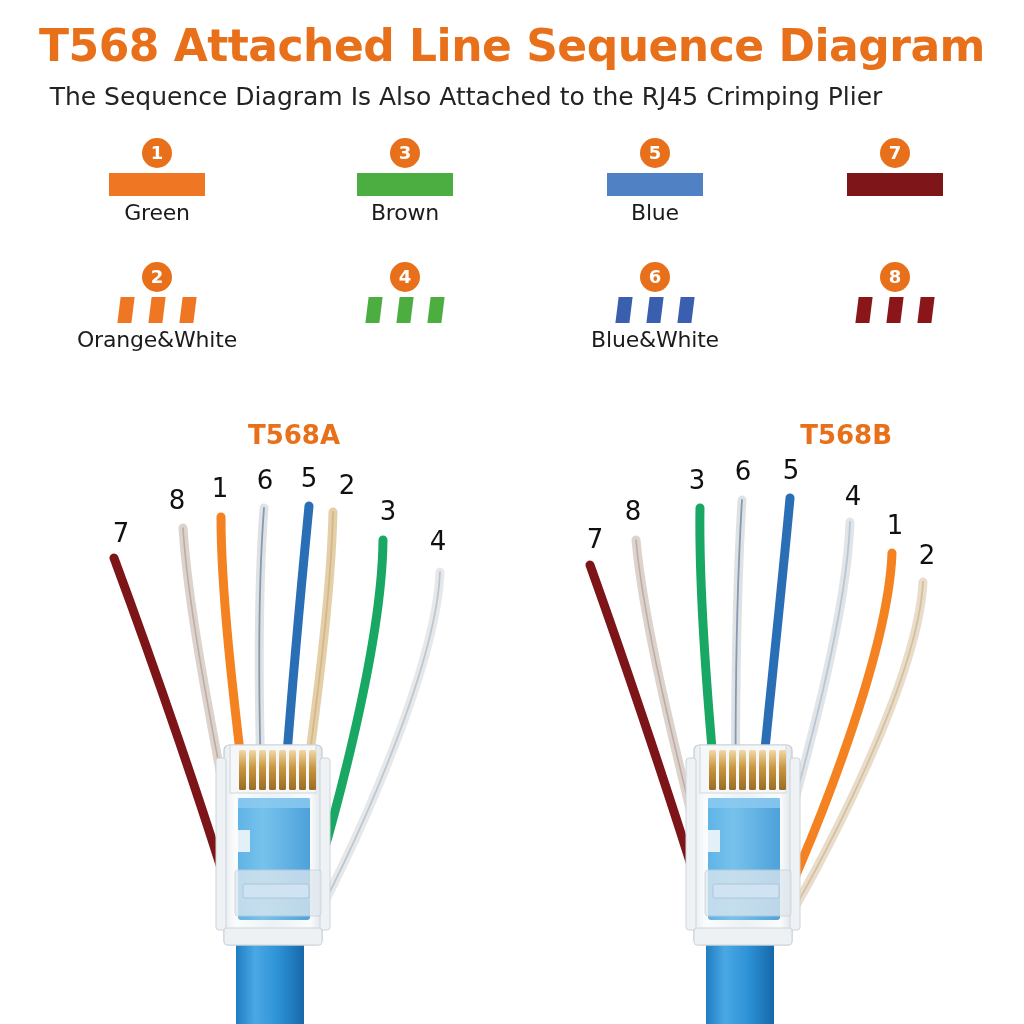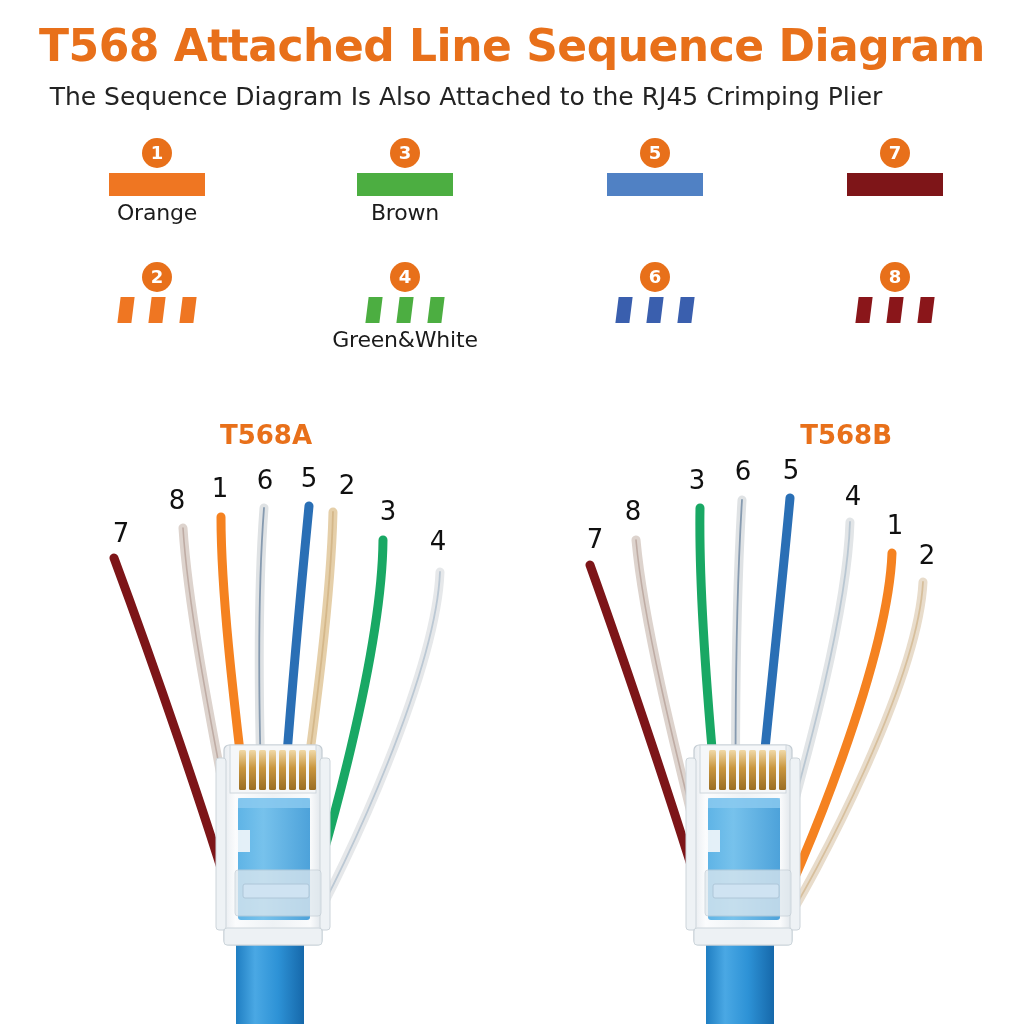--- a/index.html
+++ b/index.html
@@ -68,78 +68,80 @@
 <div class="stage">
 
   <div class="title">T568 Attached Line Sequence Diagram</div>
   <div class="subtitle">The Sequence Diagram Is Also Attached to the RJ45 Crimping Plier</div>
 
   <div class="legend">
 
     <div class="legend-cell" style="left:32px;top:0;">
       <div class="badge">1</div>
       <div class="swatch-solid" style="background:#ef7622;"></div>
-      <div class="legend-label">Orange</div>
+      <div class="legend-label">Green</div>
     </div>
 
     <div class="legend-cell" style="left:280px;top:0;">
       <div class="badge">3</div>
       <div class="swatch-solid" style="background:#4cae41;"></div>
       <div class="legend-label">Brown</div>
     </div>
 
     <div class="legend-cell" style="left:530px;top:0;">
       <div class="badge">5</div>
       <div class="swatch-solid" style="background:#5081c4;"></div>
+      <div class="legend-label">Blue</div>
     </div>
 
     <div class="legend-cell" style="left:770px;top:0;">
       <div class="badge">7</div>
       <div class="swatch-solid" style="background:#7e1518;"></div>
     </div>
 
     <div class="legend-cell" style="left:32px;top:124px;">
       <div class="badge">2</div>
       <div class="swatch-striped">
         <i class="s1" style="background:#ef7622;"></i>
           <i class="s2" style="background:#ef7622;"></i>
           <i class="s3" style="background:#ef7622;"></i>
       </div>
+      <div class="legend-label">Orange&amp;White</div>
     </div>
 
     <div class="legend-cell" style="left:280px;top:124px;">
       <div class="badge">4</div>
       <div class="swatch-striped">
         <i class="s1" style="background:#4cae41;"></i>
           <i class="s2" style="background:#4cae41;"></i>
           <i class="s3" style="background:#4cae41;"></i>
       </div>
-      <div class="legend-label">Green&amp;White</div>
     </div>
 
     <div class="legend-cell" style="left:530px;top:124px;">
       <div class="badge">6</div>
       <div class="swatch-striped">
         <i class="s1" style="background:#3a5fae;"></i>
           <i class="s2" style="background:#3a5fae;"></i>
           <i class="s3" style="background:#3a5fae;"></i>
       </div>
+      <div class="legend-label">Blue&amp;White</div>
     </div>
 
     <div class="legend-cell" style="left:770px;top:124px;">
       <div class="badge">8</div>
       <div class="swatch-striped">
         <i class="s1" style="background:#8a161a;"></i>
           <i class="s2" style="background:#8a161a;"></i>
           <i class="s3" style="background:#8a161a;"></i>
       </div>
     </div>
   </div>
 
-  <div class="std-title" style="left:136px;top:420px;">T568A</div>
+  <div class="std-title" style="left:164px;top:420px;">T568A</div>
 
   <div class="panel" style="left:40px;">
     <svg width="500" height="584" viewBox="0 0 500 584">
       <defs>
         <linearGradient id="aCable" x1="0" y1="0" x2="1" y2="0">
           <stop offset="0%" stop-color="#1f7ec2"></stop>
           <stop offset="28%" stop-color="#4aa8e4"></stop>
           <stop offset="62%" stop-color="#2d92d6"></stop>
           <stop offset="100%" stop-color="#1668aa"></stop>
         </linearGradient>

